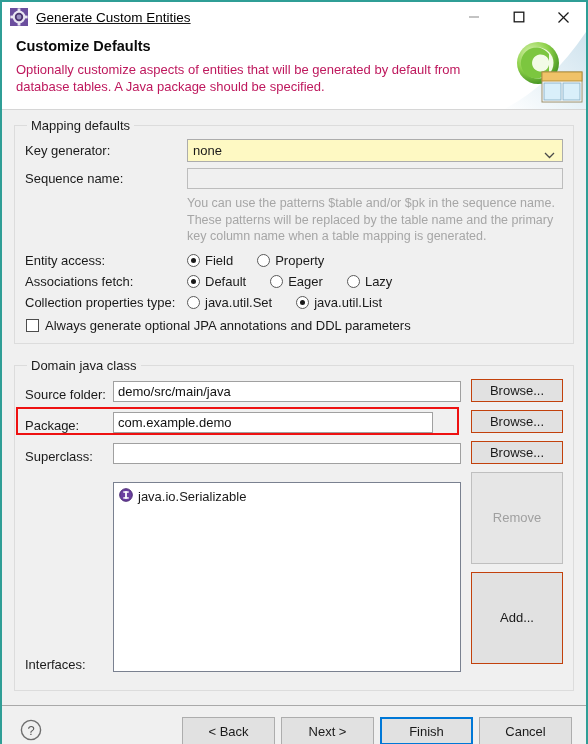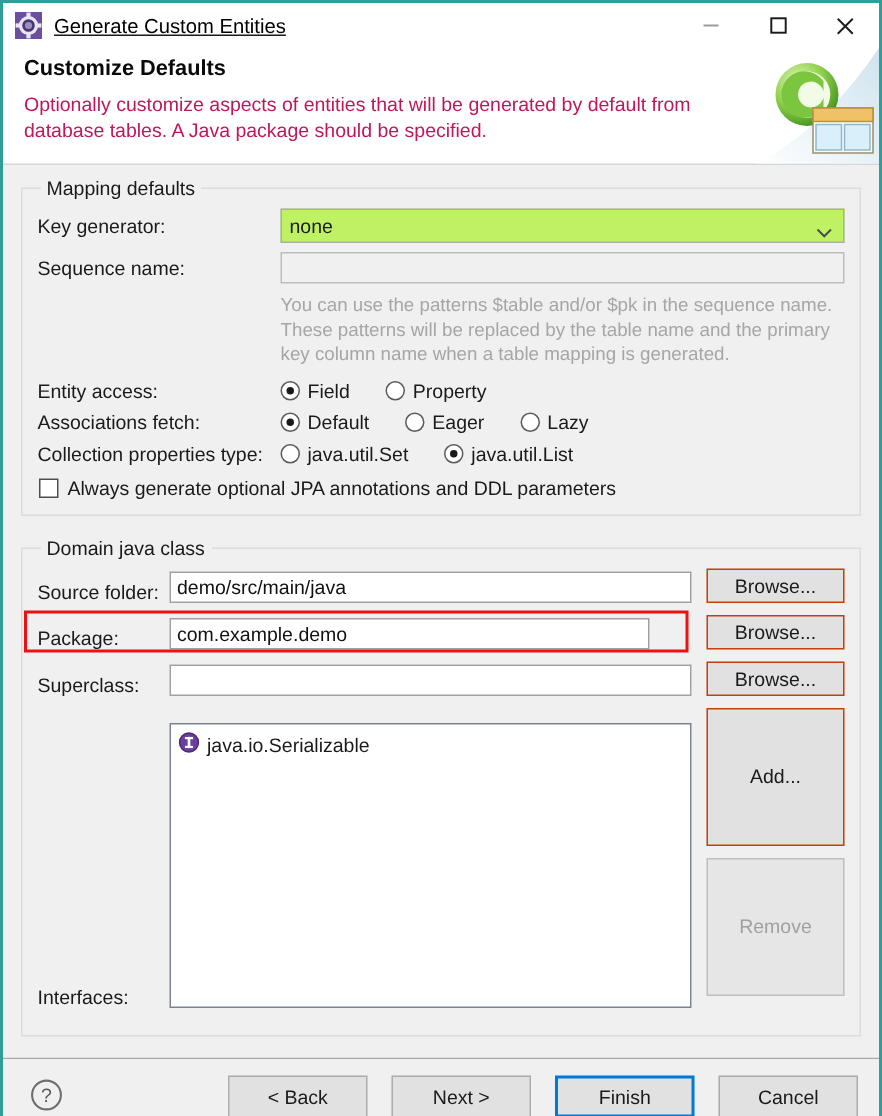--- a/index.html
+++ b/index.html
@@ -126,21 +126,21 @@
     flex: 0 0 162px;
     font-size: 13px;
     color: #1a1a1a;
   }
 
   select.combo {
     flex: 1 1 auto;
     height: 23px;
     font-family: "Liberation Sans", sans-serif;
     font-size: 13px;
-    background: #bef264;
+    background: #fef9c3;
     border: 1px solid #acacac;
     color: #1a1a1a;
     padding-left: 5px;
     -webkit-appearance: none;
     appearance: none;
     border-radius: 0;
   }
   .combo-wrap {
     position: relative;
     flex: 1 1 auto;
@@ -285,21 +285,21 @@
   .help-icon { flex: 0 0 auto; margin-left: 4px; }
   .footer-spacer { flex: 1 1 auto; }
   .fbtn {
     width: 93px;
     height: 28px;
     background: #e1e1e1;
     border: 1px solid #adadad;
     font-family: "Liberation Sans", sans-serif;
     font-size: 13px;
     color: #1a1a1a;
-    margin-left: 16px;
+    margin-left: 6px;
     border-radius: 0;
     padding: 0;
   }
   .fbtn.primary {
     border: 2px solid #0078d7;
     background: #e1e1e1;
   }
 </style>
 </head>
 <body>
@@ -471,22 +471,22 @@
                 <circle cx="7" cy="7" r="6.3" fill="#6b3fa0" stroke="#4b2b73" stroke-width="1"></circle>
                 <rect x="6.1" y="3.3" width="1.8" height="7.4" fill="#ffffff"></rect>
                 <rect x="4.3" y="3.3" width="5.4" height="1.5" fill="#ffffff"></rect>
                 <rect x="4.3" y="9.2" width="5.4" height="1.5" fill="#ffffff"></rect>
               </svg>
             </span>
             <span>java.io.Serializable</span>
           </div>
         </div>
         <div class="stack">
+          <button class="btn" disabled="">Remove</button>
           <button class="btn">Add...</button>
-          <button class="btn" disabled="">Remove</button>
         </div>
       </div>
     </fieldset>
   </div>
 
   <div class="footer">
     <span class="help-icon">
       <svg width="22" height="22" viewBox="0 0 22 22">
         <circle cx="11" cy="11" r="9.6" fill="none" stroke="#6e6e6e" stroke-width="1.4"></circle>
         <text x="11" y="15.6" text-anchor="middle" font-family="Liberation Sans, sans-serif" font-size="13" fill="#5a5a5a">?</text>

